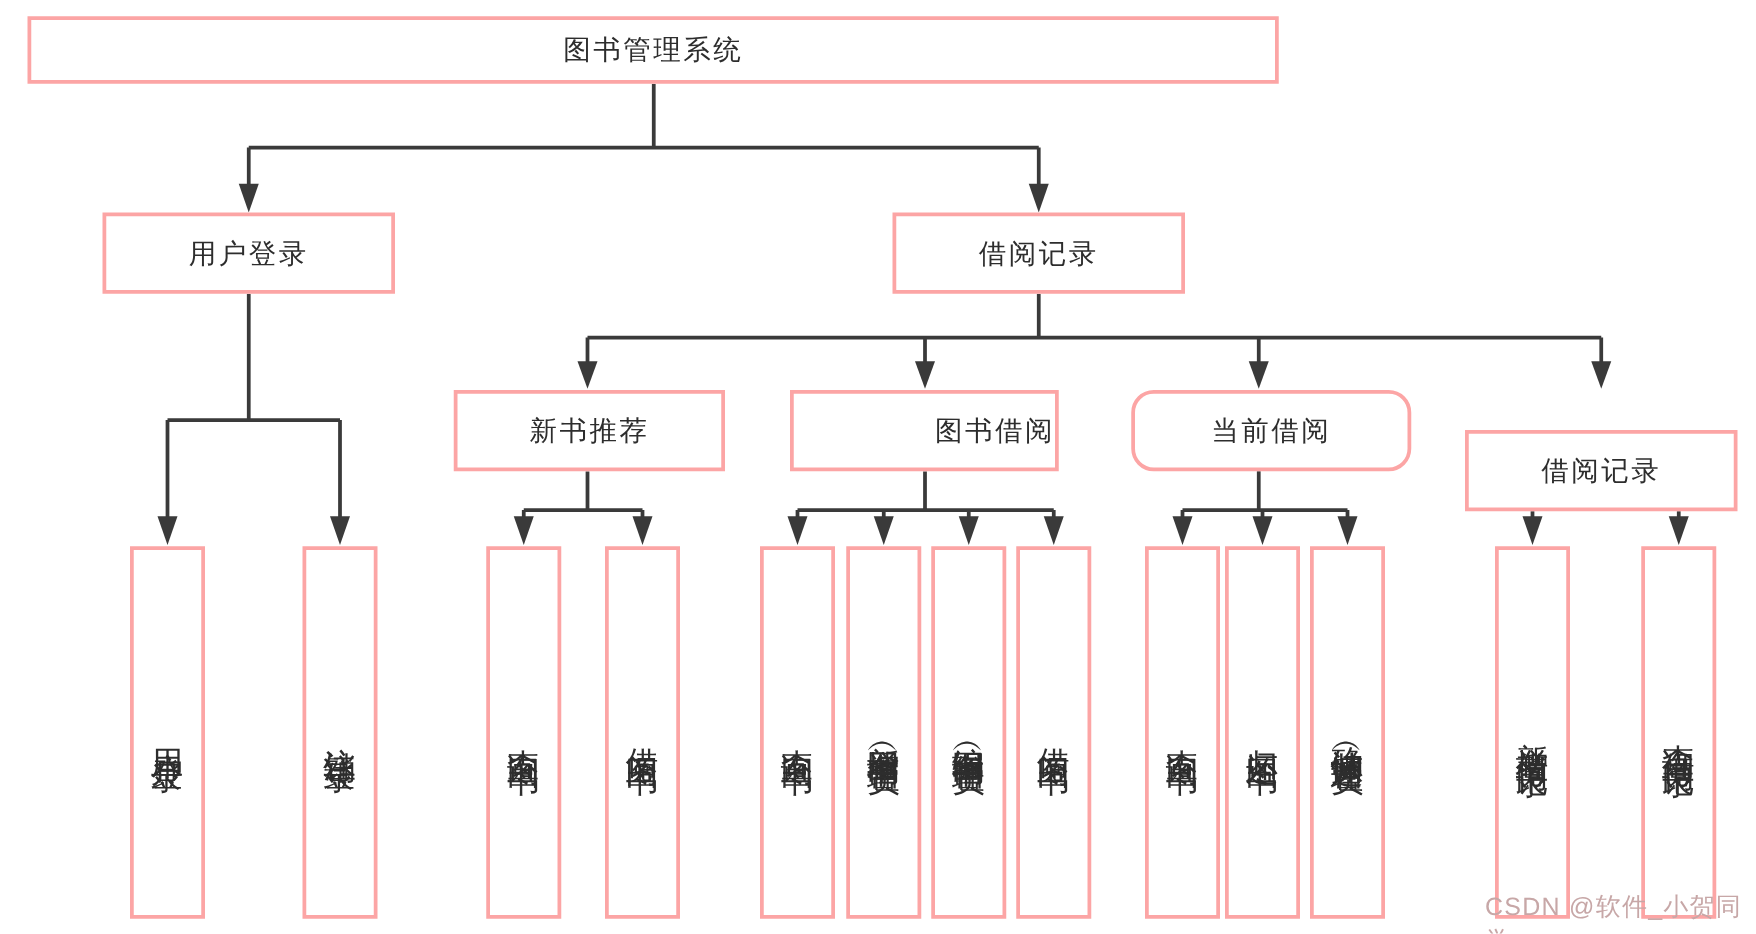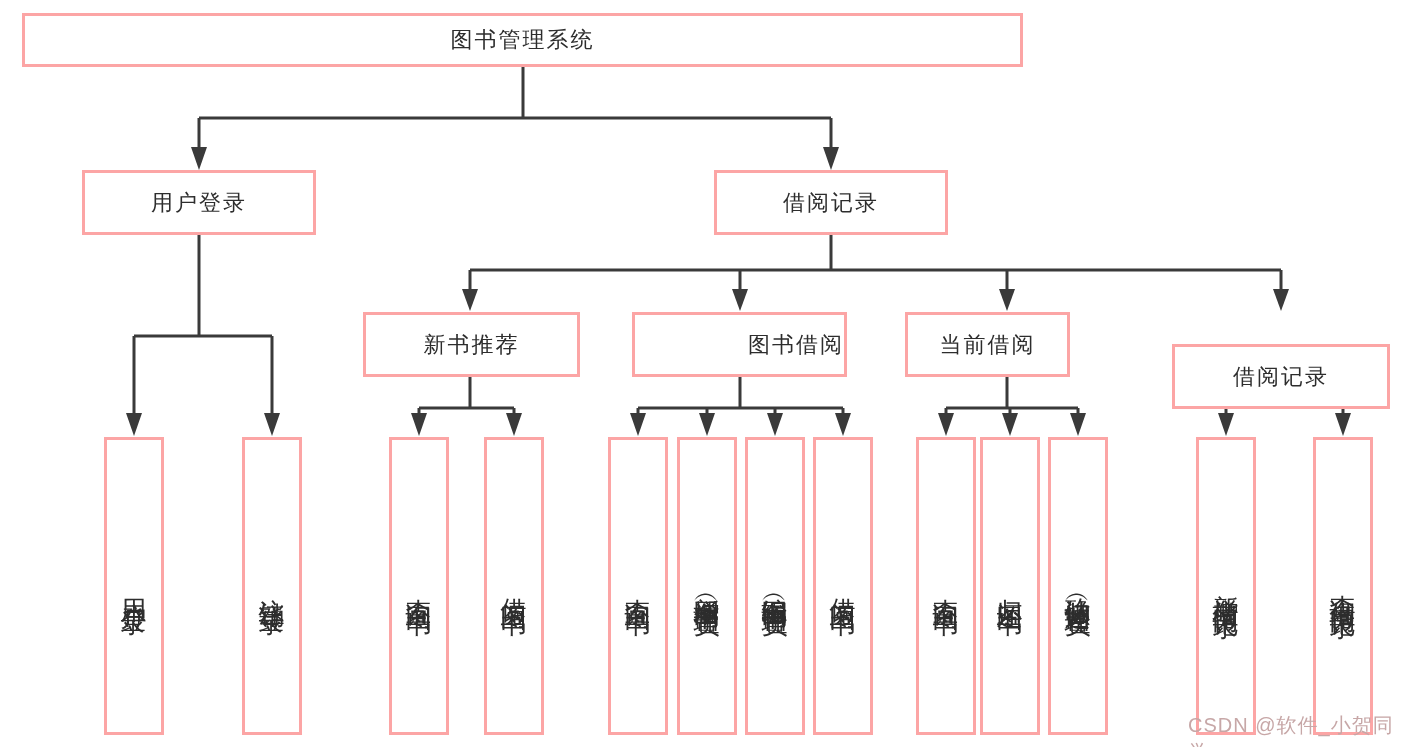--- a/index.html
+++ b/index.html
@@ -66,21 +66,21 @@
     <polygon points="1335,413 1351,413 1343,436"></polygon>
   </svg>
 
   <div class="box h" style="left:22px;top:13px;width:1001px;height:54px;line-height:48px;">图书管理系统</div>
 
   <div class="box h" style="left:82px;top:170px;width:234px;height:65px;line-height:59px;">用户登录</div>
   <div class="box h" style="left:714px;top:170px;width:234px;height:65px;line-height:59px;">借阅记录</div>
 
   <div class="box h" style="left:363px;top:312px;width:217px;height:65px;line-height:59px;">新书推荐</div>
   <div class="box h" style="left:632px;top:312px;width:215px;height:65px;line-height:59px;text-align:right;">图书借阅</div>
-  <div class="box h" style="left:905px;top:312px;width:165px;height:65px;line-height:59px;">当前借阅</div>
+  <div class="box h" style="left:905px;top:312px;width:224px;height:65px;line-height:59px;border-radius:18px;">当前借阅</div>
   <div class="box h" style="left:1172px;top:312px;width:218px;height:65px;line-height:59px;margin-top:32px;">借阅记录</div>
 
   <div class="box v" style="left:104px;top:437px;width:60px;height:298px;">用户登录</div>
   <div class="box v" style="left:242px;top:437px;width:60px;height:298px;">注销登录</div>
 
   <div class="box v" style="left:389px;top:437px;width:60px;height:298px;">查询图书</div>
   <div class="box v" style="left:484px;top:437px;width:60px;height:298px;">借阅图书</div>
 
   <div class="box v" style="left:608px;top:437px;width:60px;height:298px;">查询图书</div>
   <div class="box v" style="left:677px;top:437px;width:60px;height:298px;letter-spacing:2px;">新增图书（管理员）</div>

